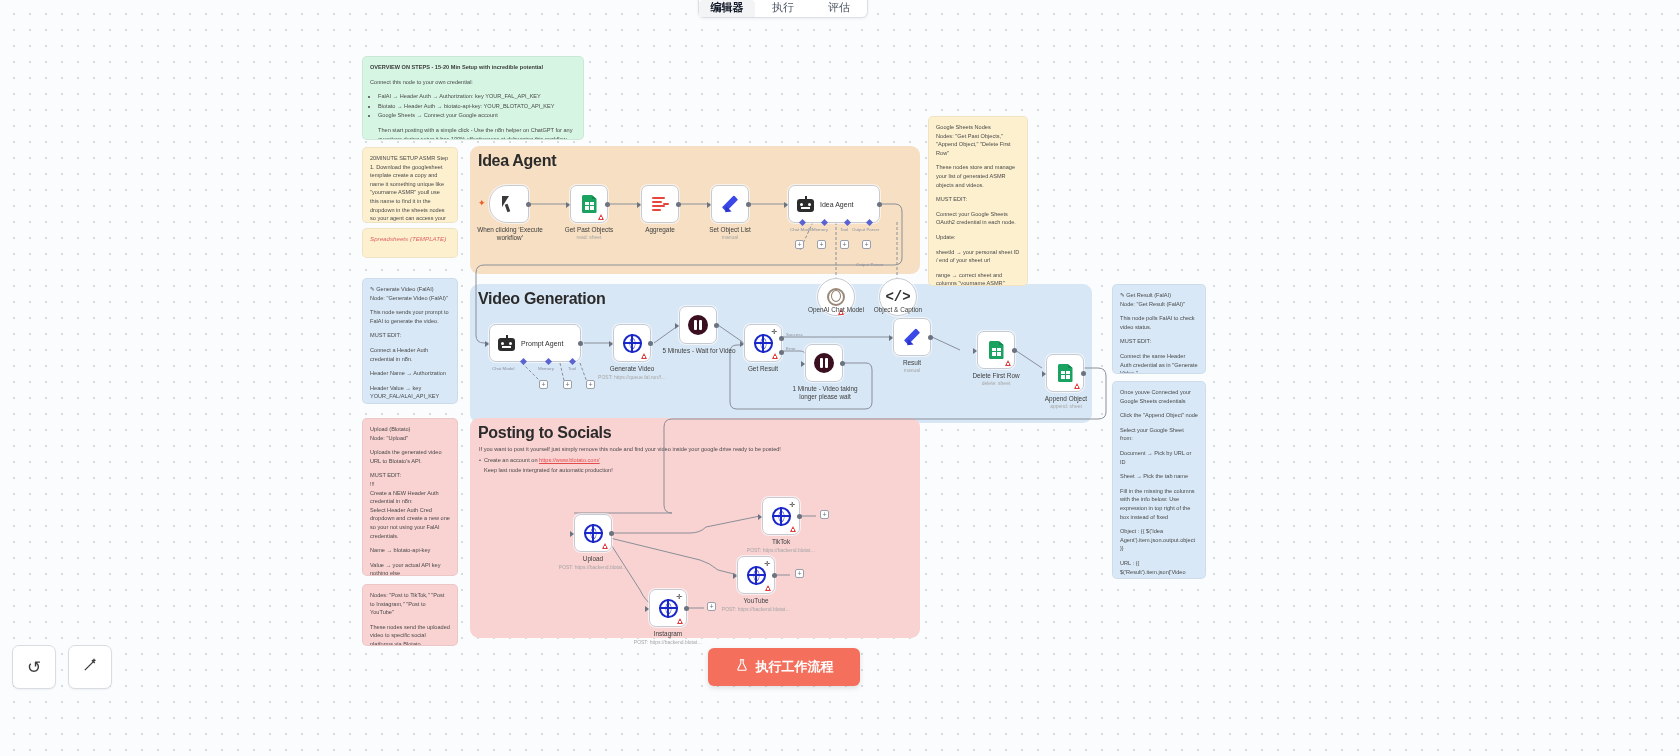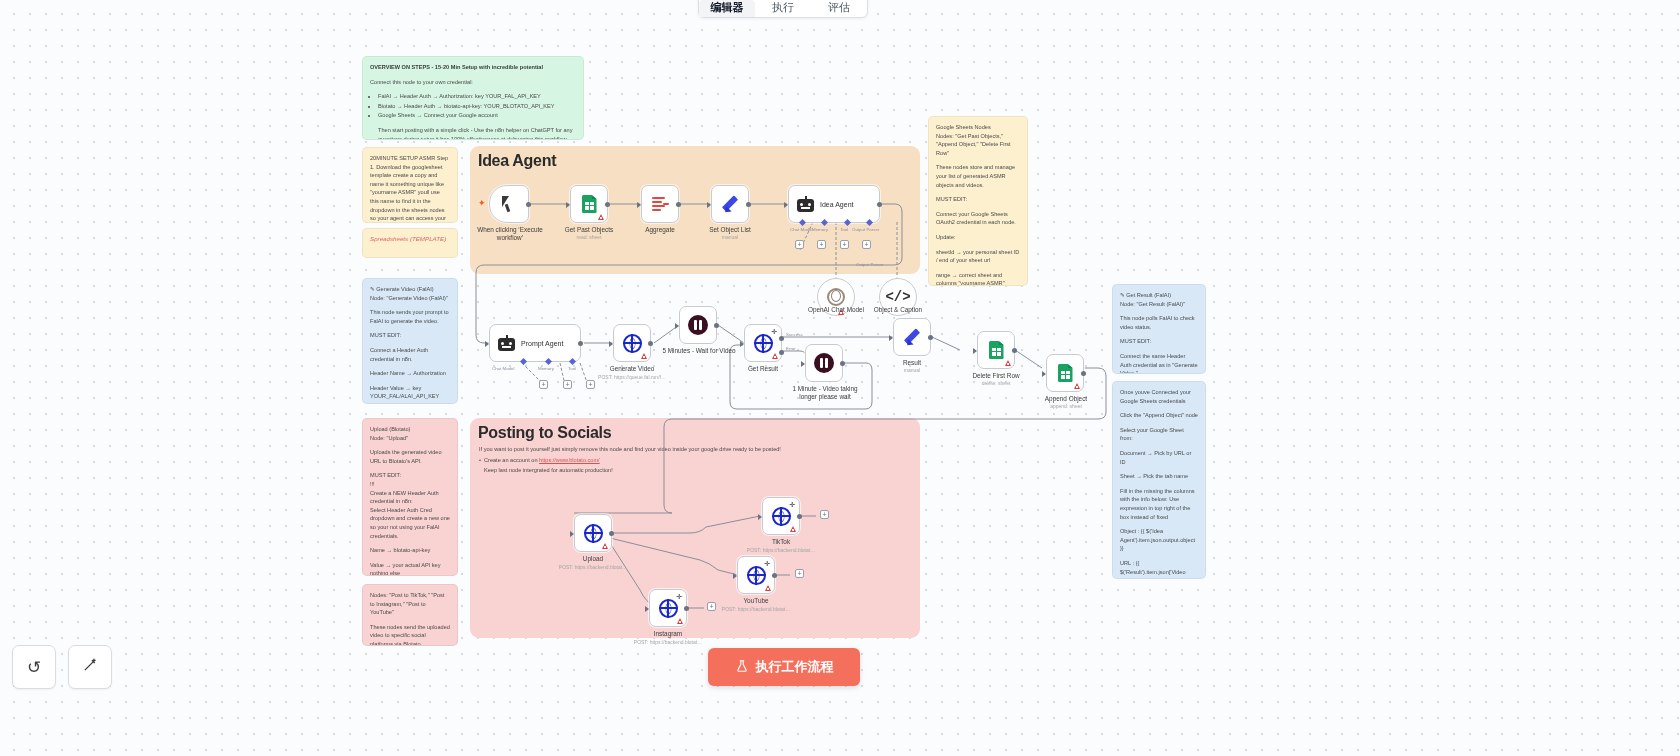--- a/index.html
+++ b/index.html
@@ -207,37 +207,41 @@
   }
 
   
   .exec {
     position:absolute; left:708px; top:648px;
     width:152px;height:38px;border-radius:6px;
     background:#f4705c; color:#fff;
     display:flex;align-items:center;justify-content:center;gap:7px;
     font-size:13px; font-weight:600;
     box-shadow: 0 2px 5px rgba(0,0,0,.12);
+    font-family: Liberation Mono, monospace;
   }
 </style>
 </head>
 <body>
 
 <div id="canvas">
 
   <div class="topbar">
     <div class="tab active">编辑器</div>
     <div class="tab">执行</div>
     <div class="tab">评估</div>
   </div>
 
   <div class="frame frame-idea" style="left:470px;top:146px;width:450px;height:128px;">
     <div class="frame-title" style="left:8px;top:6px;font-size:16px;">Idea Agent</div>
   </div>
 
+  <div class="frame frame-video" style="left:470px;top:284px;width:622px;height:139px;">
+    <div class="frame-title" style="left:8px;top:6px;font-size:16px;">Video Generation</div>
+  </div>
 
   <div class="frame frame-social" style="left:470px;top:418px;width:450px;height:220px;">
     <div class="frame-title" style="left:8px;top:6px;font-size:16px;text-align:right;">Posting to Socials</div>
     <div style="position:absolute;left:9px;top:27px;width:420px;font-size:5.6px;line-height:8.5px;color:#4a4a4a;">If you want to post it yourself just simply remove this node and find your video inside your google drive ready to be posted!</div>
     <div style="position:absolute;left:14px;top:38px;width:420px;font-size:5.6px;line-height:8.5px;color:#4a4a4a;">
       <span style="position:absolute;left:-5px;">•</span>
       <span>Create an account on </span><span class="link">https://www.blotato.com/</span>
       <div style="margin-top:1px;">Keep last node intergrated for automatic production!</div>
     </div>
   </div>

